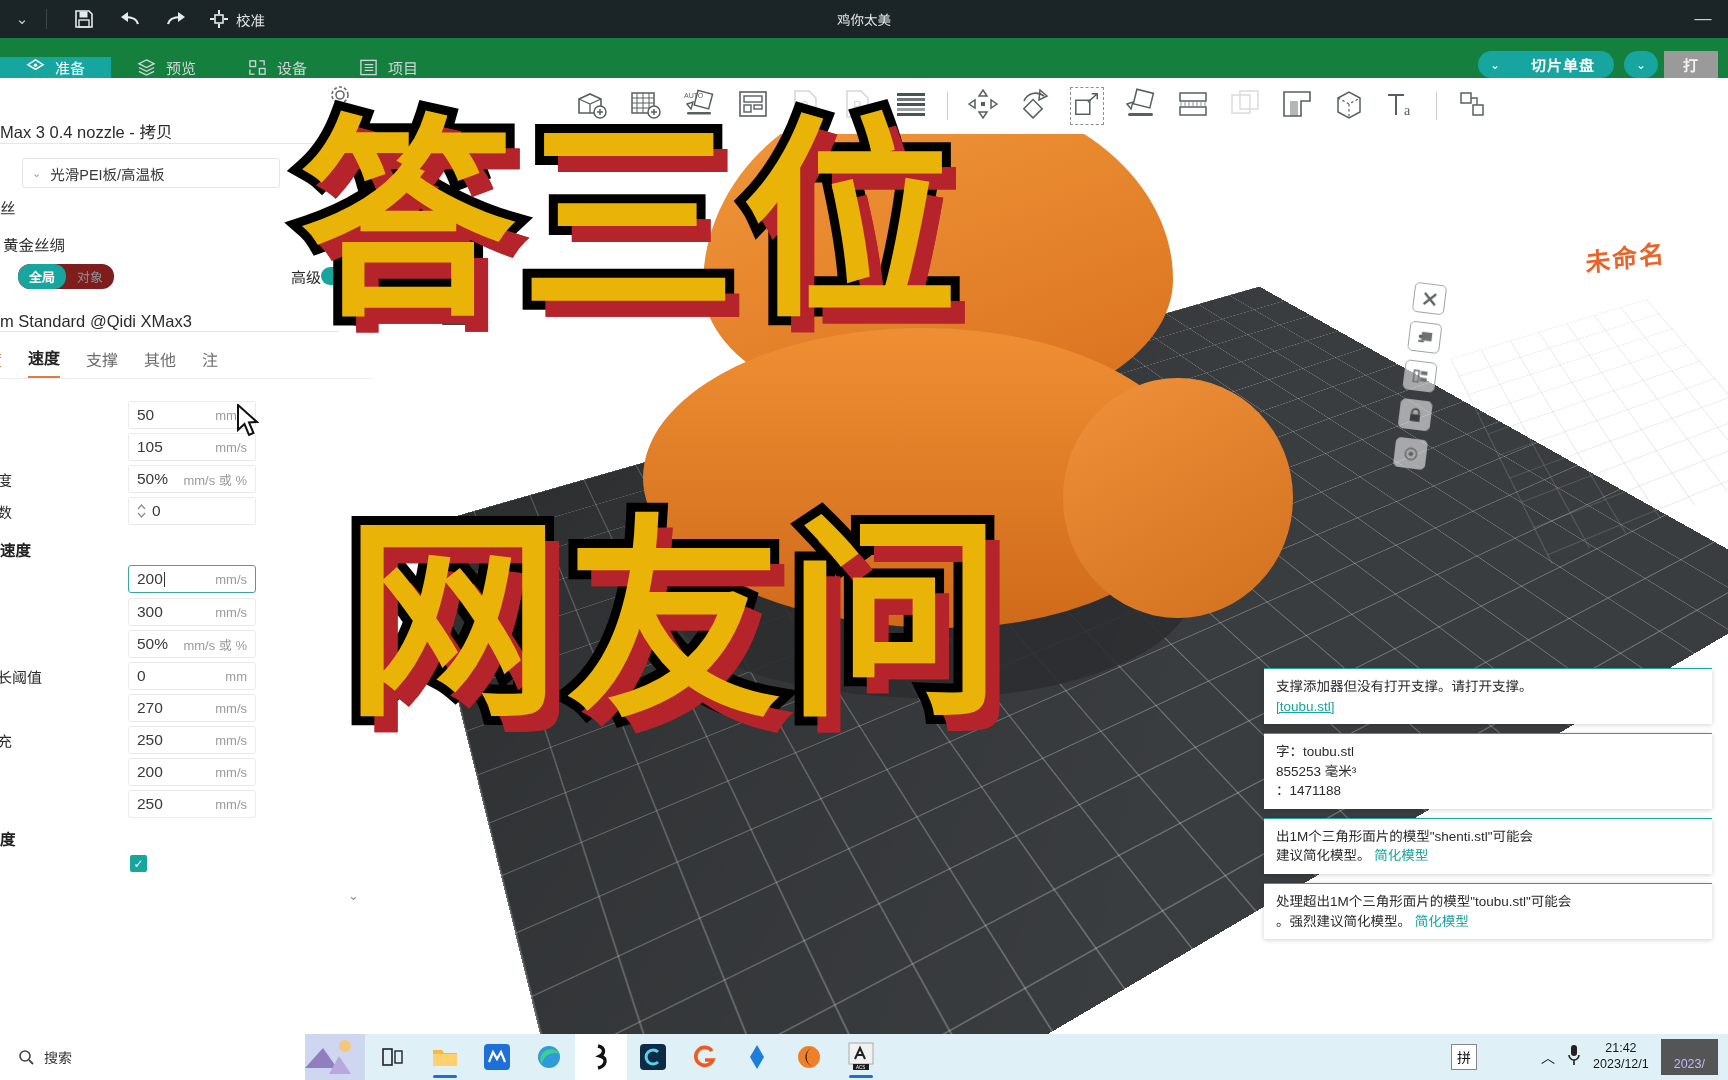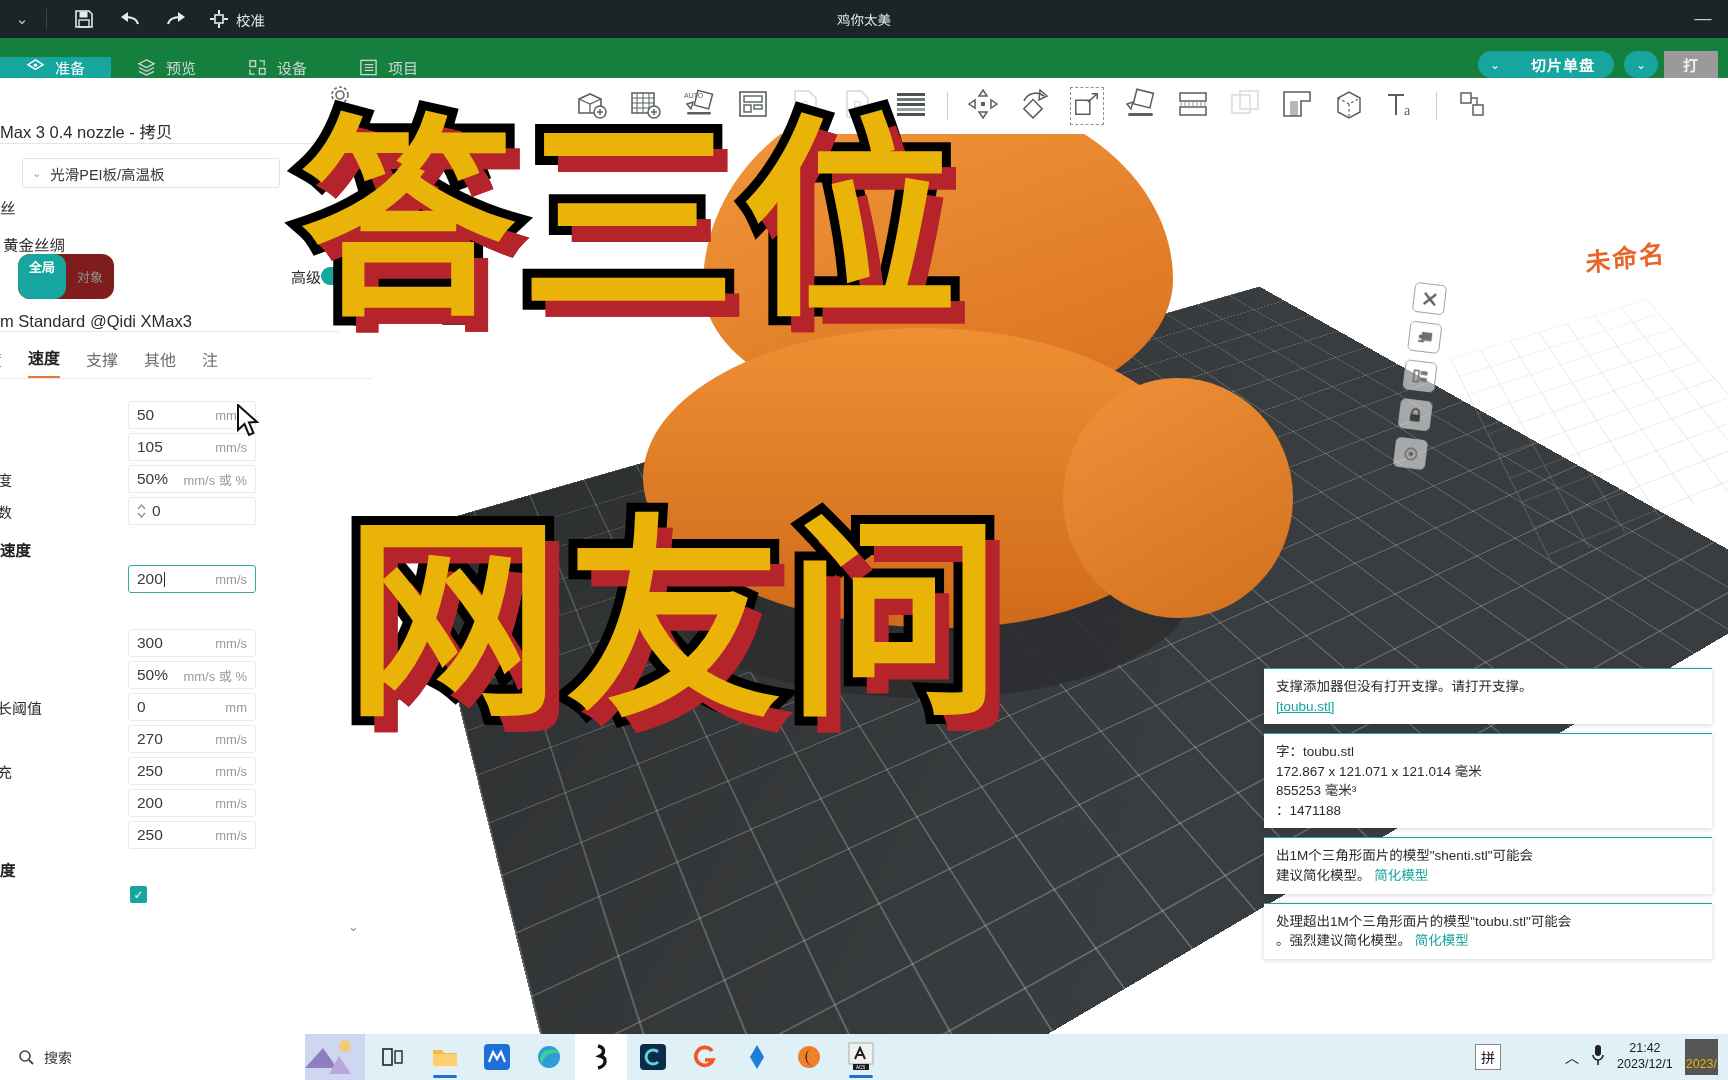--- a/index.html
+++ b/index.html
@@ -46,21 +46,21 @@
   .lp-chk{ width:15px; height:15px; border:1.5px solid #b9b9b9; border-radius:2px; margin-left:6px; }
   .lp-plate{ margin:10px 0 0 22px; width:258px; height:30px; border:1px solid #e4e4e4; border-radius:3px;
      display:flex; align-items:center; gap:9px; padding-left:9px; font-size:14.5px; color:#3a3a3a; }
   .lp-row{ display:flex; align-items:center; height:38px; padding-right:18px; }
   .lp-rowlabel{ font-size:15.5px; color:#2b2b2b; }
   .lp-plus{ margin-left:auto; font-size:25px; color:#555; line-height:1; font-weight:300; }
   .lp-filament{ font-size:15.5px; color:#2b2b2b; padding:7px 0 0 3px; }
   .lp-seg{ display:flex; align-items:center; height:42px; padding-right:18px; }
   .seg{ display:flex; background:#7f1d1d; border-radius:12px; overflow:hidden; margin-left:18px; }
   .seg-a{ background:#17a5a0; color:#fff; font-size:13px; padding:3px 11px; border-radius:12px; font-weight:bold;}
-  .seg-b{ color:#8c9193; font-size:13px; padding:13px 11px; }
+  .seg-b{ color:#8c9193; font-size:13px; padding:3px 11px; }
   .adv{ margin-left:auto; display:flex; align-items:center; font-size:15px; color:#2b2b2b; }
   .toggle{ width:34px; height:18px; border-radius:9px; background:#17a5a0; position:relative; }
   .toggle::after{ content:""; position:absolute; right:2px; top:2px; width:14px; height:14px; border-radius:50%; background:#fff; }
   .lp-profile{ display:flex; align-items:center; height:34px; margin-top:8px; }
   .lp-profile-name{ flex:1; border-bottom:1px solid #e6e6e6; font-size:16.5px; color:#2b2b2b; }
   .lp-reload{ width:34px; text-align:center; color:#c86b3c; font-size:15px; }
 
   .lp-tabs{ display:flex; align-items:flex-end; gap:26px; height:40px; border-bottom:1px solid #ededed; padding-left:0;}
   .lp-tab{ font-size:16px; color:#6c6c6c; padding-bottom:7px; }
   .lp-tab.first{ color:#d97a3d; margin-left:-14px; }
@@ -284,21 +284,20 @@
       </div>
     </div>
 
     <div class="infocards">
       <div class="card">
         <div>支撑添加器但没有打开支撑。请打开支撑。</div>
         <div class="lnk">[toubu.stl]</div>
       </div>
       <div class="card">
         <div>字：toubu.stl</div>
-        <div>172.867 x 121.071 x 121.014 毫米</div>
         <div>855253 毫米³</div>
         <div>：1471188</div>
       </div>
       <div class="card">
         <div>出1M个三角形面片的模型"shenti.stl"可能会</div>
         <div>
           <span>建议简化模型。</span>
           <span class="lnk2">简化模型</span>
         </div>
       </div>
@@ -495,21 +494,21 @@
       <div class="lp-section" style="margin-top:4px;">速度</div>
 
       <div class="lp-field" style="position:relative;height:34px;">
         <div class="lp-input focused" style="position:absolute;left:128px;">
           <span class="lp-val">200</span>
             <span class="caretbar"></span>
           <span class="lp-unit">mm/s</span>
         </div>
       </div>
 
-      <div class="lp-field" style="position:relative;height:32px;margin-top:31px;">
+      <div class="lp-field" style="position:relative;height:32px;">
         <div class="lp-input" style="position:absolute;left:128px;">
           <span class="lp-val">300</span>
           <span class="lp-unit">mm/s</span>
         </div>
       </div>
 
       <div class="lp-field" style="position:relative;height:32px;">
         <span class="lp-fl">立</span>
         <div class="lp-input" style="position:absolute;left:128px;">
           <span class="lp-val">50%</span>
@@ -663,20 +662,20 @@
         <svg width="14" height="22" viewBox="0 0 14 22">
             <rect x="4" y="1" width="6" height="11" rx="3" fill="#222"></rect>
             <path d="M2 11 a5 5 0 0 0 10 0" fill="none" stroke="#222" stroke-width="1.6"></path>
             <path d="M7 16v5" stroke="#222" stroke-width="1.6"></path>
           </svg>
       </div>
       <div class="clock">
         <div>21:42</div>
         <div>2023/12/1</div>
       </div>
-      <div class="clock" style="background:#555;color:#eab308;padding:2px 1px;">
+      <div class="clock" style="background:#555;color:#c4b5fd;padding:2px 13px;">
         <div>&nbsp;</div>
         <div>2023/</div>
       </div>
     </div>
   </div>
 
 </div>
 
 </body></html>

